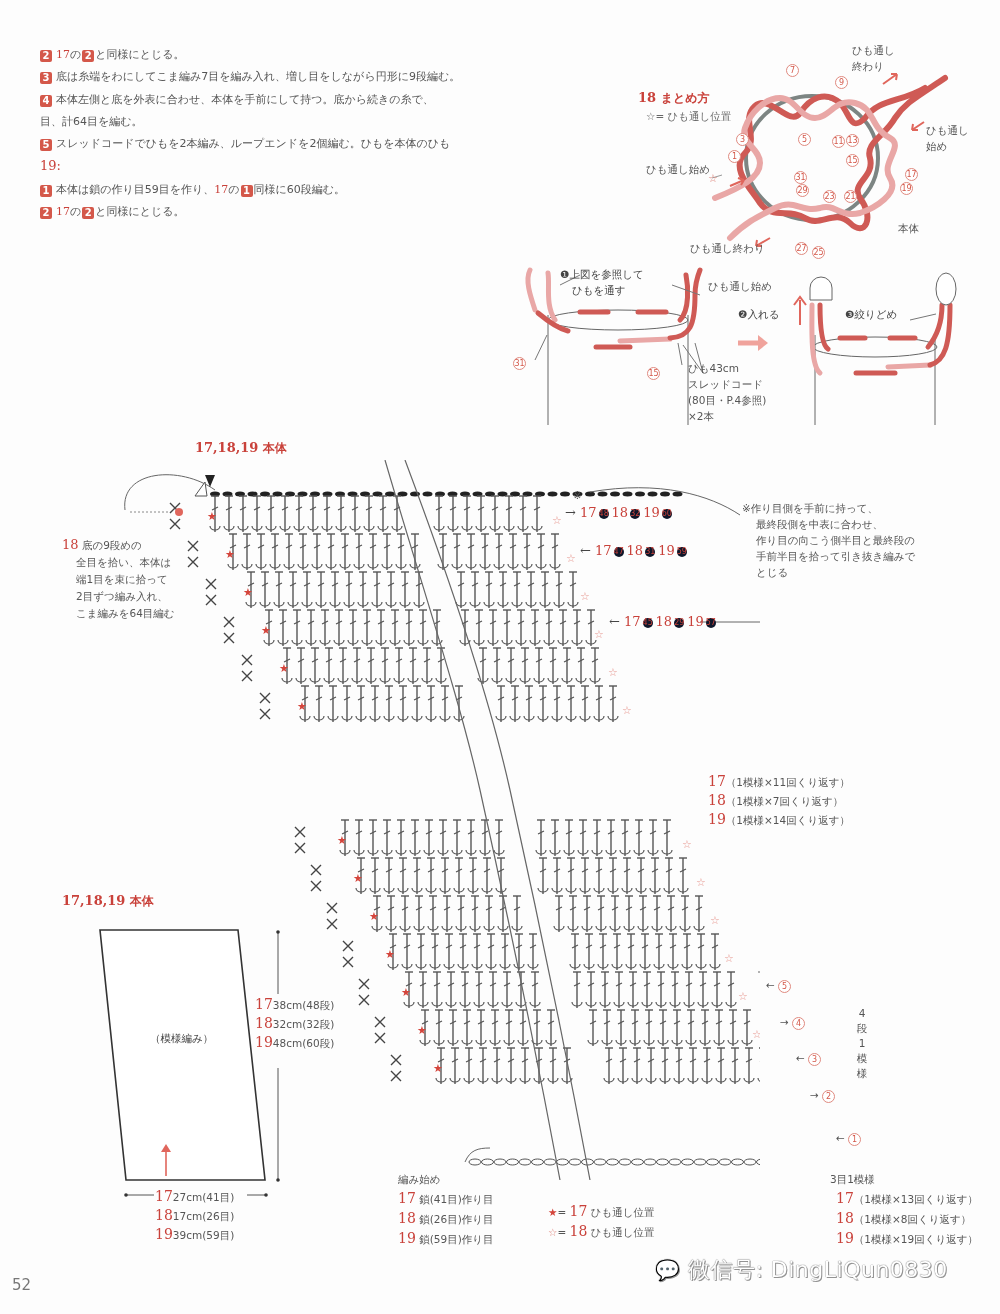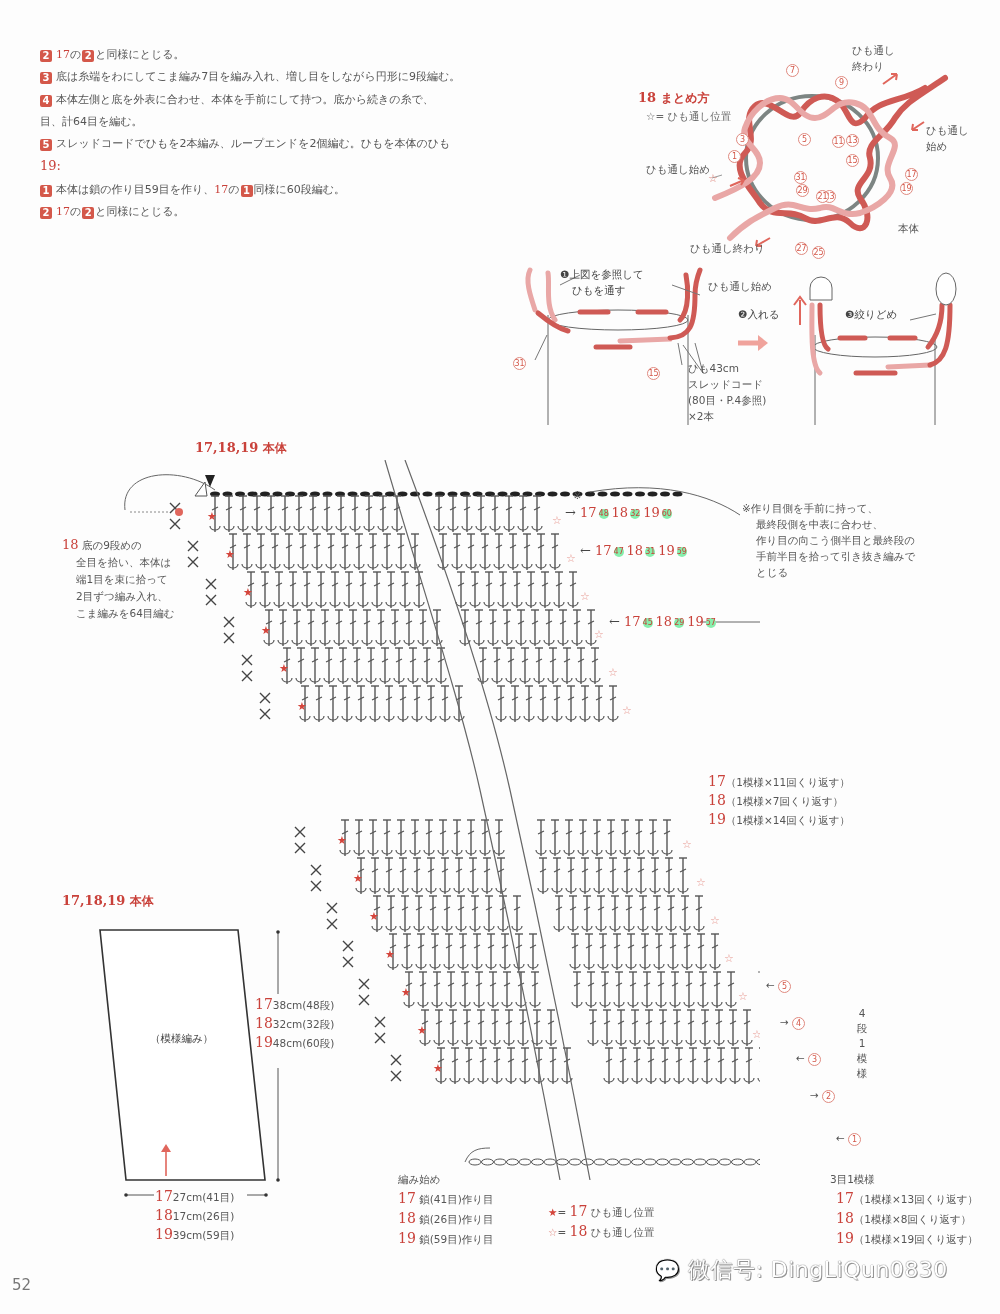--- a/index.html
+++ b/index.html
@@ -12,21 +12,21 @@
   .badge { display:inline-block; width:12px; height:12px; background:#d4584a; color:#fff; border-radius:2px;
            font-size:10px; line-height:12px; text-align:center; font-weight:bold; margin-right:4px; vertical-align:-1px; }
   .badge.in { margin:0 1px; }
   .sec { font-family:"DejaVu Serif", serif; color:#c9413a; font-size:13px; }
   .small { font-size:10.5px; color:#555; line-height:17px; }
   .ttl { font-family:"DejaVu Serif", serif; color:#c9413a; font-size:13px; font-weight:bold; }
   .ttl .jp { font-family:"DejaVu Sans", sans-serif; font-size:12px; }
   .circ { display:inline-block; width:11px; height:11px; border:1px solid #e08a80; border-radius:50%; color:#d4584a;
           font-size:8px; line-height:11px; text-align:center; background:#fff; }
   .rowlabel { font-family:"DejaVu Serif", serif; color:#c9413a; font-size:13px; white-space:nowrap; }
-  .rowlabel .c { font-size:8px; display:inline-block; width:10px; height:10px; border-radius:50%; background:#86efac;
+  .rowlabel .c { font-size:8px; display:inline-block; width:10px; height:10px; border-radius:50%; background:#0f172a;
                  color:#c9413a; text-align:center; line-height:10px; vertical-align:1px; margin:0 3px 0 2px; font-family:"DejaVu Sans",sans-serif;}
   svg { position:absolute; }
   .watermark { position:absolute; left:655px; top:1255px; font-size:22px; color:#fff;
                text-shadow: 0 0 1px #777, 0 0 1px #777, 1px 1px 0 #999; letter-spacing:0.5px; }
 </style>
 </head>
 <body>
 
 <div class="instr">
   <div class="line">
@@ -78,21 +78,21 @@
 <div class="abs" style="left:798px; top:127px;"><span class="circ">5</span></div>
 <div class="abs" style="left:832px; top:129px;"><span class="circ">11</span></div>
 <div class="abs" style="left:846px; top:128px;"><span class="circ">13</span></div>
 <div class="abs" style="left:728px; top:144px;"><span class="circ">1</span></div>
 <div class="abs" style="left:846px; top:148px;"><span class="circ">15</span></div>
 <div class="abs" style="left:905px; top:162px;"><span class="circ">17</span></div>
 <div class="abs" style="left:794px; top:165px;"><span class="circ">31</span></div>
 <div class="abs" style="left:796px; top:178px;"><span class="circ">29</span></div>
 <div class="abs" style="left:900px; top:176px;"><span class="circ">19</span></div>
 <div class="abs" style="left:823px; top:184px;"><span class="circ">23</span></div>
-<div class="abs" style="left:816px; top:184px;"><span class="circ">21</span></div>
+<div class="abs" style="left:844px; top:184px;"><span class="circ">21</span></div>
 <div class="abs" style="left:795px; top:236px;"><span class="circ">27</span></div>
 <div class="abs" style="left:812px; top:240px;"><span class="circ">25</span></div>
 
 <div class="abs small" style="left:852px; top:42px; line-height:16px;">
     <div>ひも通し</div>
     <div>終わり</div>
   </div>
 <div class="abs small" style="left:926px; top:122px; line-height:16px;">
     <div>ひも通し</div>
     <div>始め</div>

